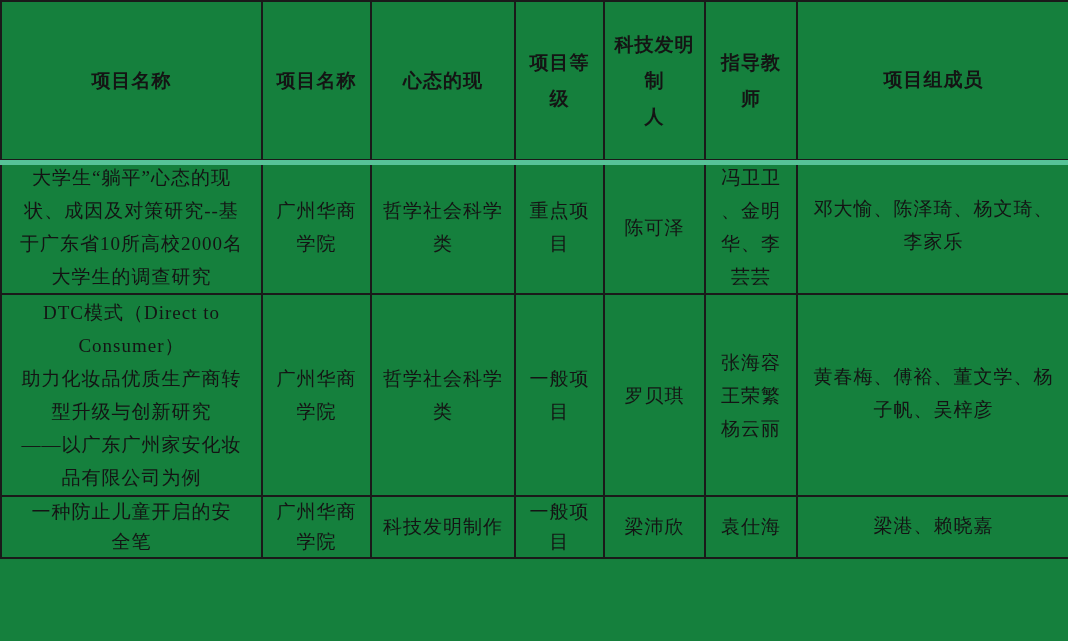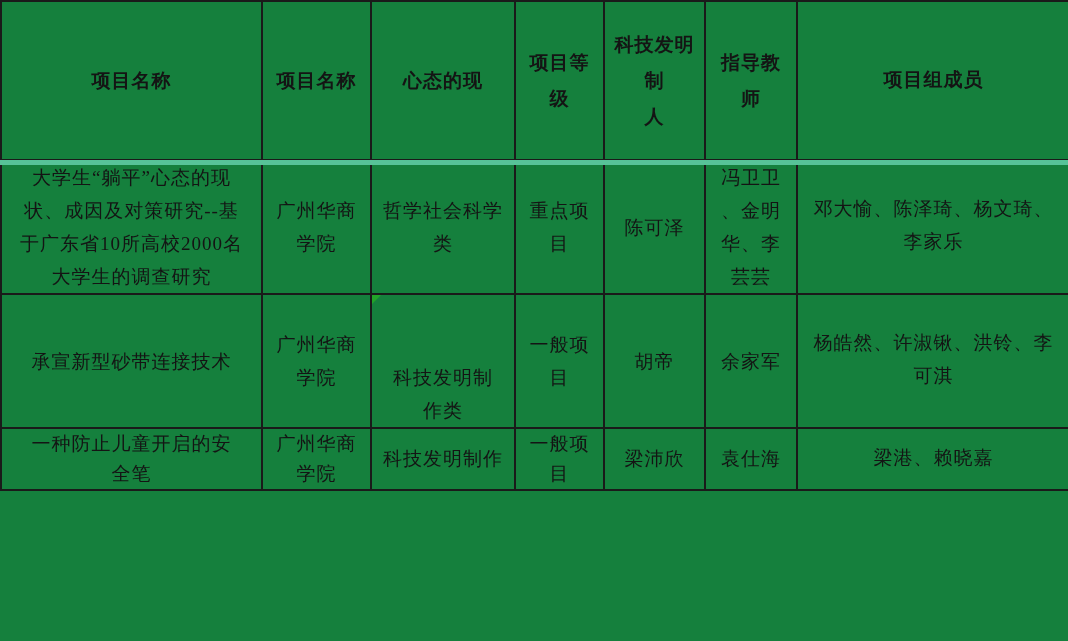--- a/index.html
+++ b/index.html
@@ -96,37 +96,41 @@
 目</td>
         <td>陈可泽</td>
         <td>冯卫卫
 、金明
 华、李
 芸芸</td>
         <td>邓大愉、陈泽琦、杨文琦、
 李家乐</td>
       </tr>
 
-      <tr class="r2">
-        <td>承宣新型砂带连接技术</td>
+
+      <tr class="r3">
+        <td>DTC模式（Direct to
+Consumer）
+助力化妆品优质生产商转
+型升级与创新研究
+——以广东广州家安化妆
+品有限公司为例</td>
         <td>广州华商
 学院</td>
-        <td class="rel">
-          <span class="corner-marker" style="border-top-color: rgb(34, 163, 41);"></span>
-          <span>科技发明制
-作类</span>
-        </td>
+        <td>哲学社会科学
+类</td>
         <td>一般项
 目</td>
-        <td>胡帝</td>
-        <td>余家军</td>
-        <td>杨皓然、许淑锹、洪铃、李
-可淇</td>
+        <td>罗贝琪</td>
+        <td>张海容
+王荣繁
+杨云丽</td>
+        <td>黄春梅、傅裕、董文学、杨
+子帆、吴梓彦</td>
       </tr>
-
 
       <tr class="r4">
         <td>一种防止儿童开启的安
 全笔</td>
         <td>广州华商
 学院</td>
         <td>科技发明制作</td>
         <td>一般项
 目</td>
         <td>梁沛欣</td>

